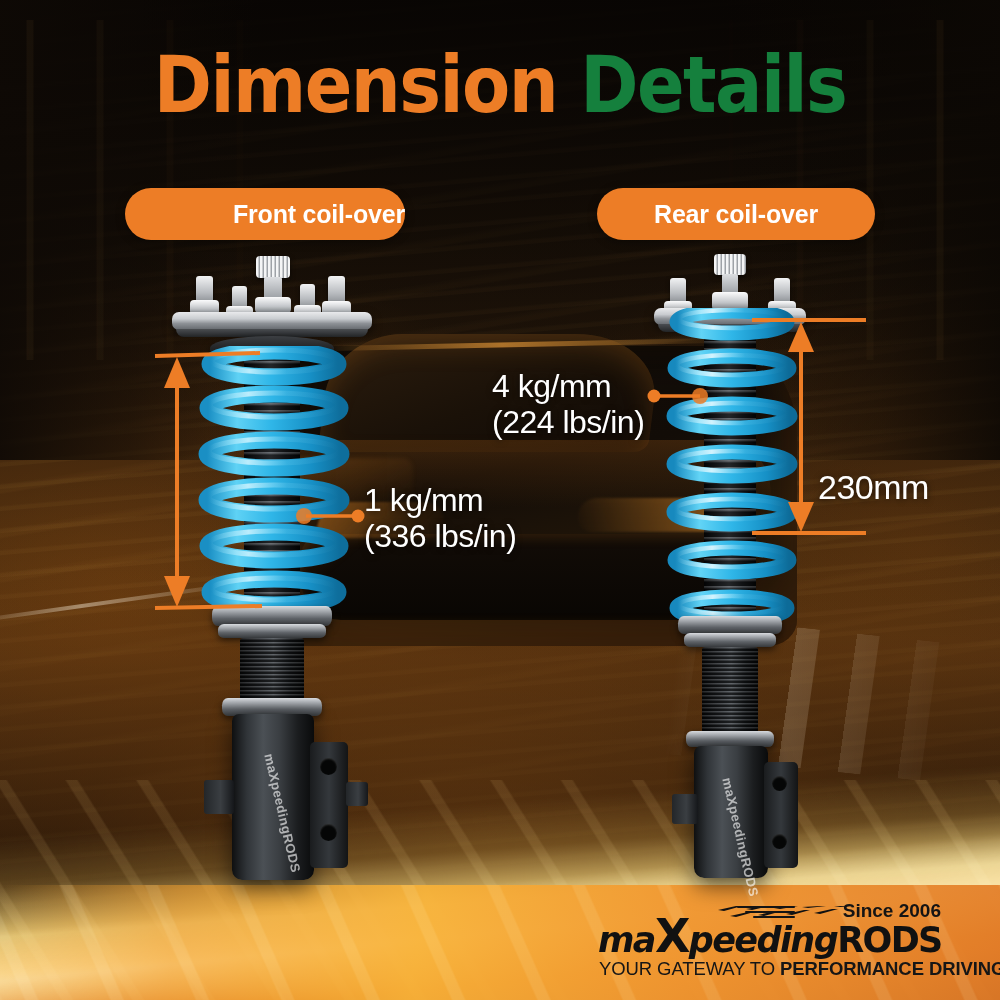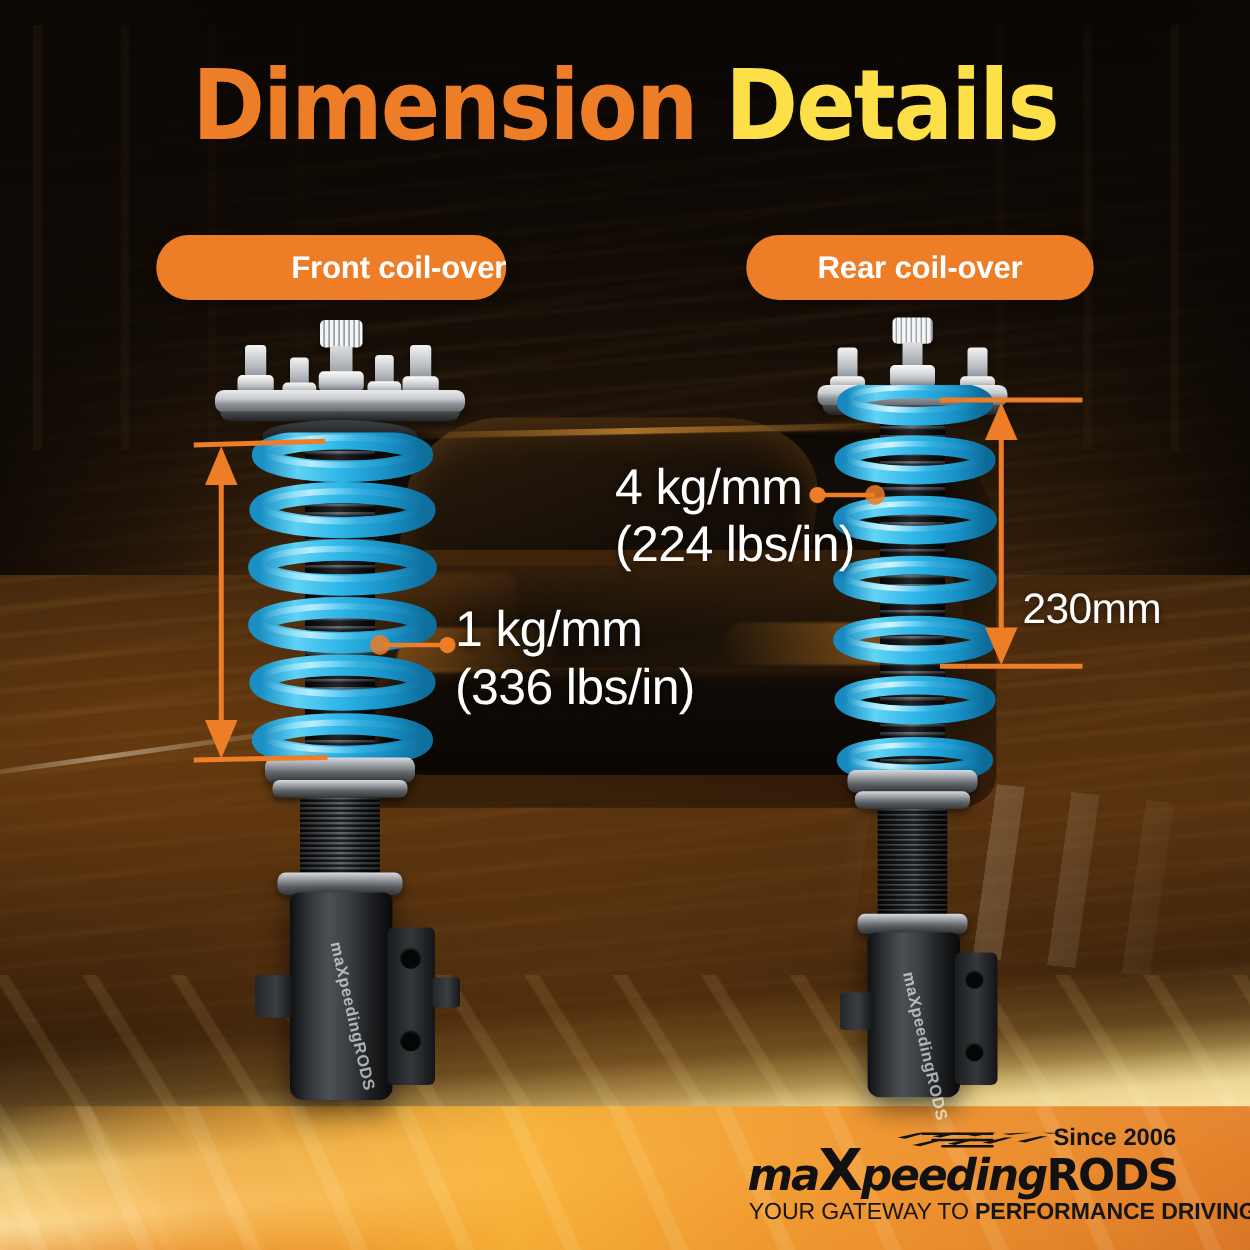--- a/index.html
+++ b/index.html
@@ -193,21 +193,21 @@
   
   .title {
     position:absolute; left:0; top:46px; width:1000px;
     text-align:center; line-height:1;
     font-size:78px; font-weight:900; letter-spacing:-1.5px;
     font-family:"DejaVu Sans","Liberation Sans",sans-serif;
     font-stretch:condensed;
     white-space:nowrap;
   }
   .title .t1 { color:#ED7D26; }
-  .title .t2 { color:#fde047; }
+  .title .t2 { color:#15803d; }
 
   .pill {
     position:absolute;
     background:#ED7D26;
     color:#fff;
     font-size:25px; font-weight:bold;
     display:flex; align-items:center; justify-content:center;
     border-radius:30px;
     letter-spacing:-.2px;
     box-shadow:0 2px 10px rgba(0,0,0,.35);
@@ -218,21 +218,21 @@
   
   .measure-label {
     position:absolute; color:#fff; font-size:34px; font-weight:500;
     letter-spacing:-.5px; white-space:nowrap;
     text-shadow:0 1px 6px rgba(0,0,0,.6);
   }
   #label-200 { left:62px;  top:446px; }
   #label-230 { left:818px; top:424px;margin-top:44px; }
 
   .rate-label {
-    position:absolute; color:#fff; font-size:40px; font-weight:500;
+    position:absolute; color:#fff; font-size:32px; font-weight:500;
     line-height:1.14; letter-spacing:-.5px; white-space:nowrap;
     text-shadow:0 1px 6px rgba(0,0,0,.6);
   }
   #rate-front { left:364px; top:482px; text-align:left; }
   #rate-rear  { left:492px; top:368px; text-align:left; }
 
   
   .anno-svg { position:absolute; left:0; top:0; width:1000px; height:1000px; pointer-events:none; }
 
   

